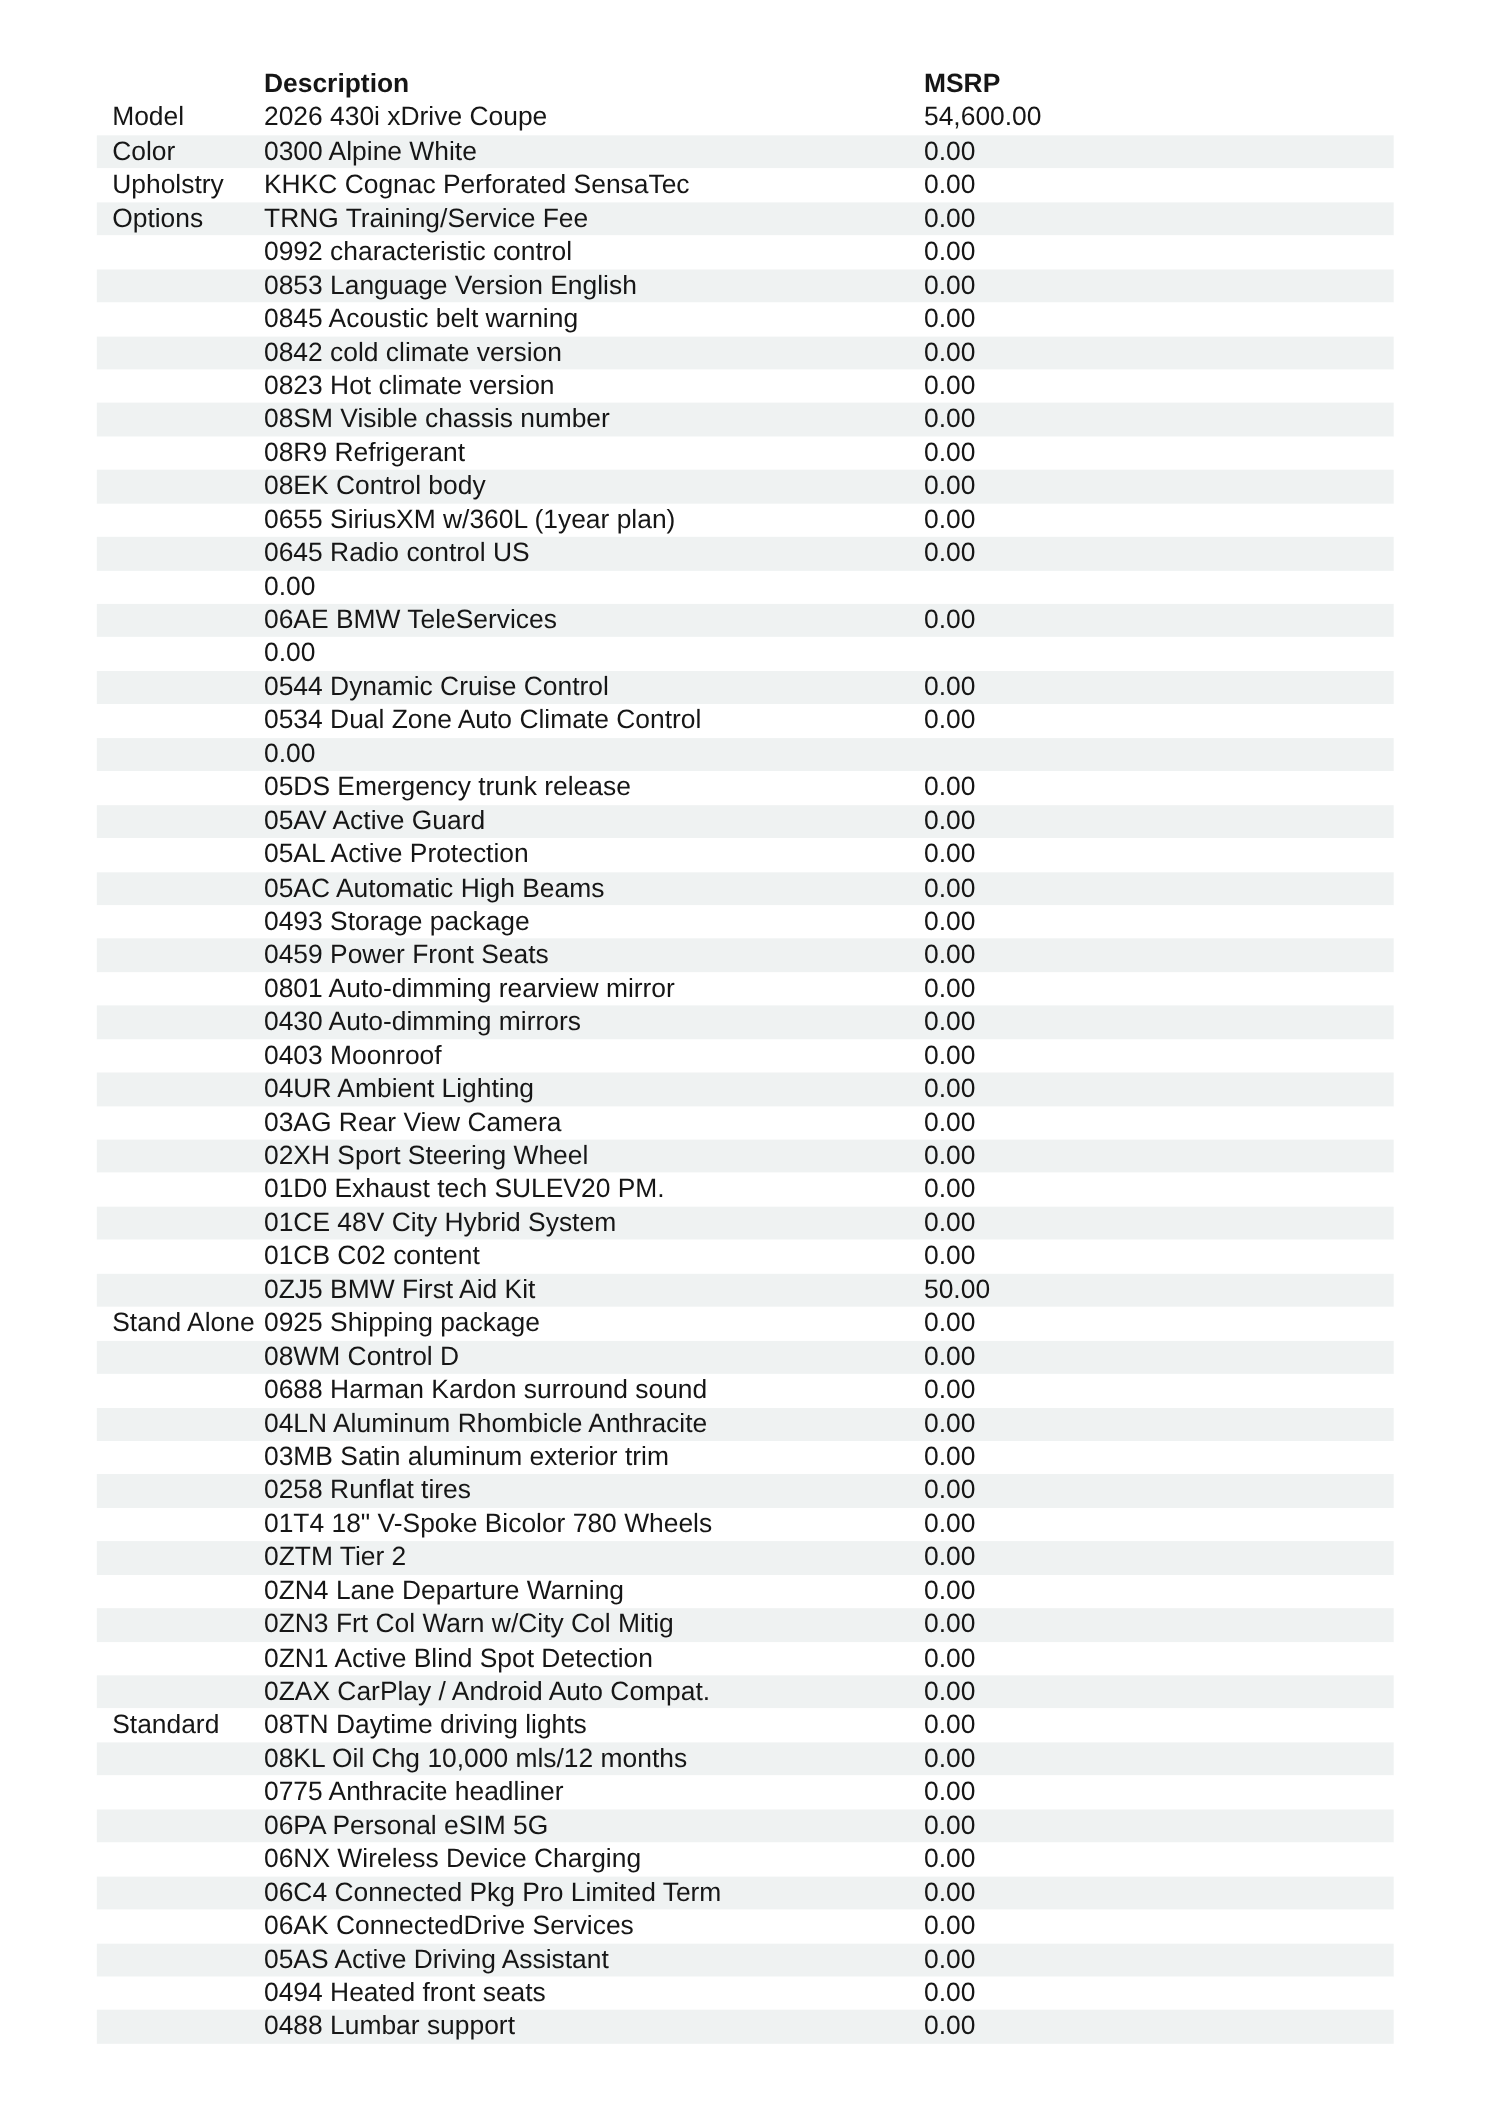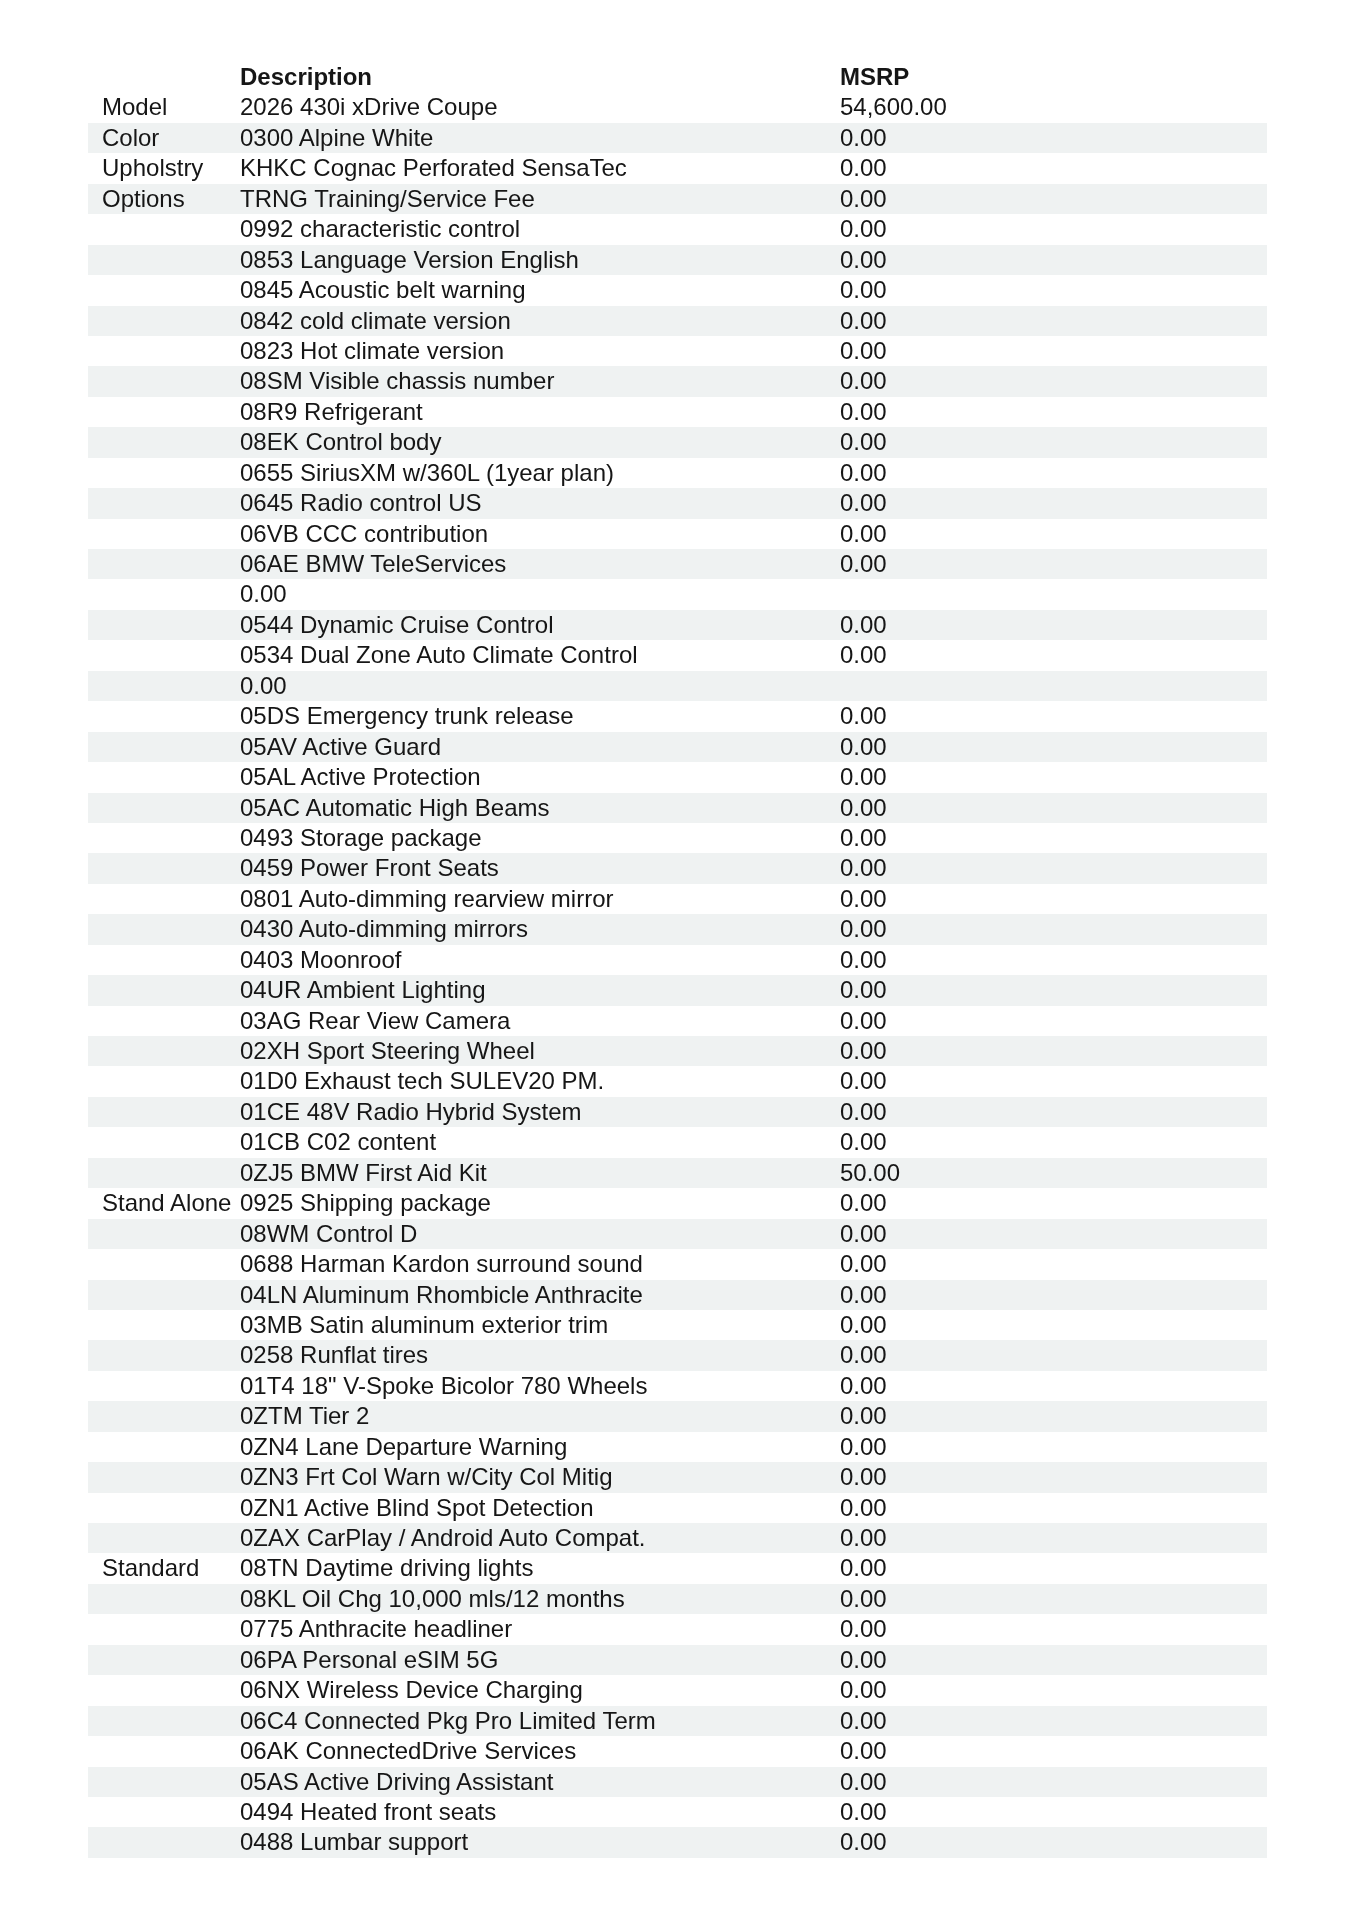--- a/index.html
+++ b/index.html
@@ -160,21 +160,20 @@
 
   <div class="row stripe">
     <div class="cell cat"></div>
     <div class="cell desc">0645 Radio control US</div>
     <div class="cell msrp">0.00</div>
     <div class="cell spacer"></div>
   </div>
 
   <div class="row">
     <div class="cell cat"></div>
-    <div class="cell desc">06VB CCC contribution</div>
     <div class="cell msrp">0.00</div>
     <div class="cell spacer"></div>
   </div>
 
   <div class="row stripe">
     <div class="cell cat"></div>
     <div class="cell desc">06AE BMW TeleServices</div>
     <div class="cell msrp">0.00</div>
     <div class="cell spacer"></div>
   </div>
@@ -291,21 +290,21 @@
 
   <div class="row">
     <div class="cell cat"></div>
     <div class="cell desc">01D0 Exhaust tech SULEV20 PM.</div>
     <div class="cell msrp">0.00</div>
     <div class="cell spacer"></div>
   </div>
 
   <div class="row stripe">
     <div class="cell cat"></div>
-    <div class="cell desc">01CE 48V Radio Hybrid System</div>
+    <div class="cell desc">01CE 48V City Hybrid System</div>
     <div class="cell msrp">0.00</div>
     <div class="cell spacer"></div>
   </div>
 
   <div class="row">
     <div class="cell cat"></div>
     <div class="cell desc">01CB C02 content</div>
     <div class="cell msrp">0.00</div>
     <div class="cell spacer"></div>
   </div>

